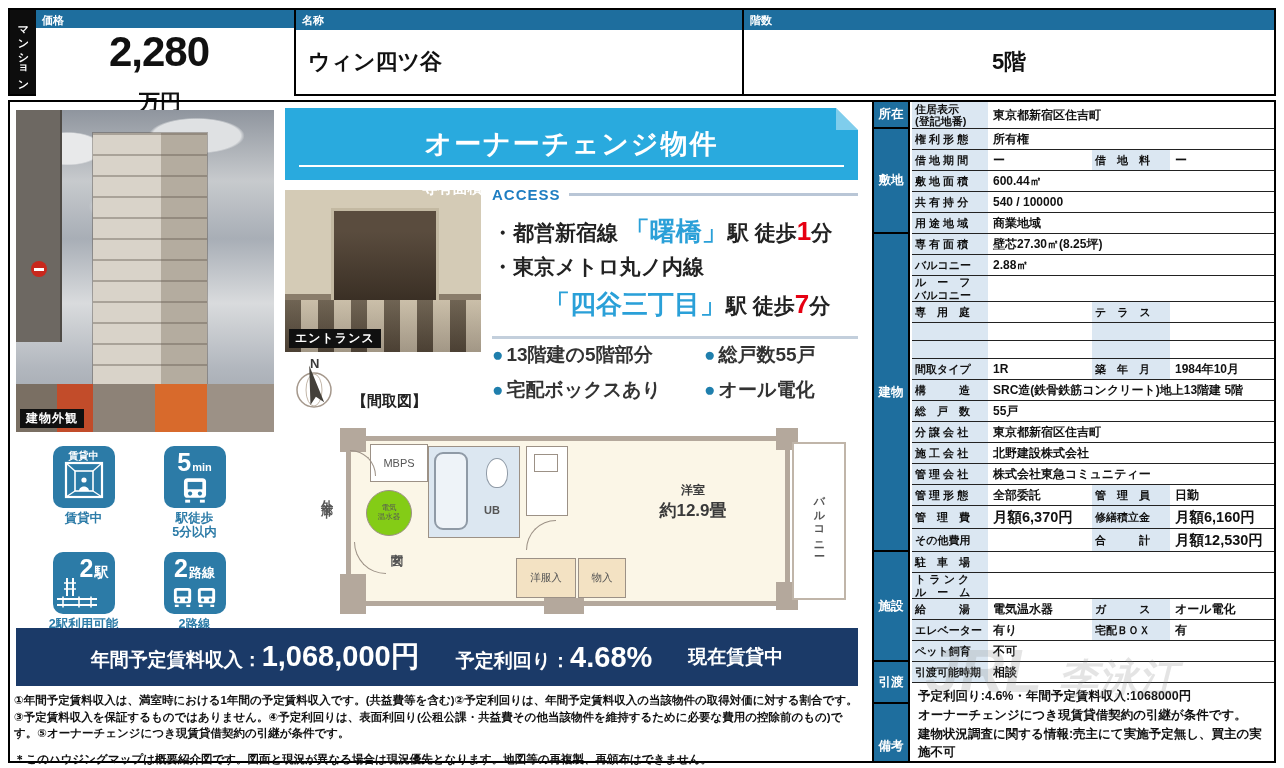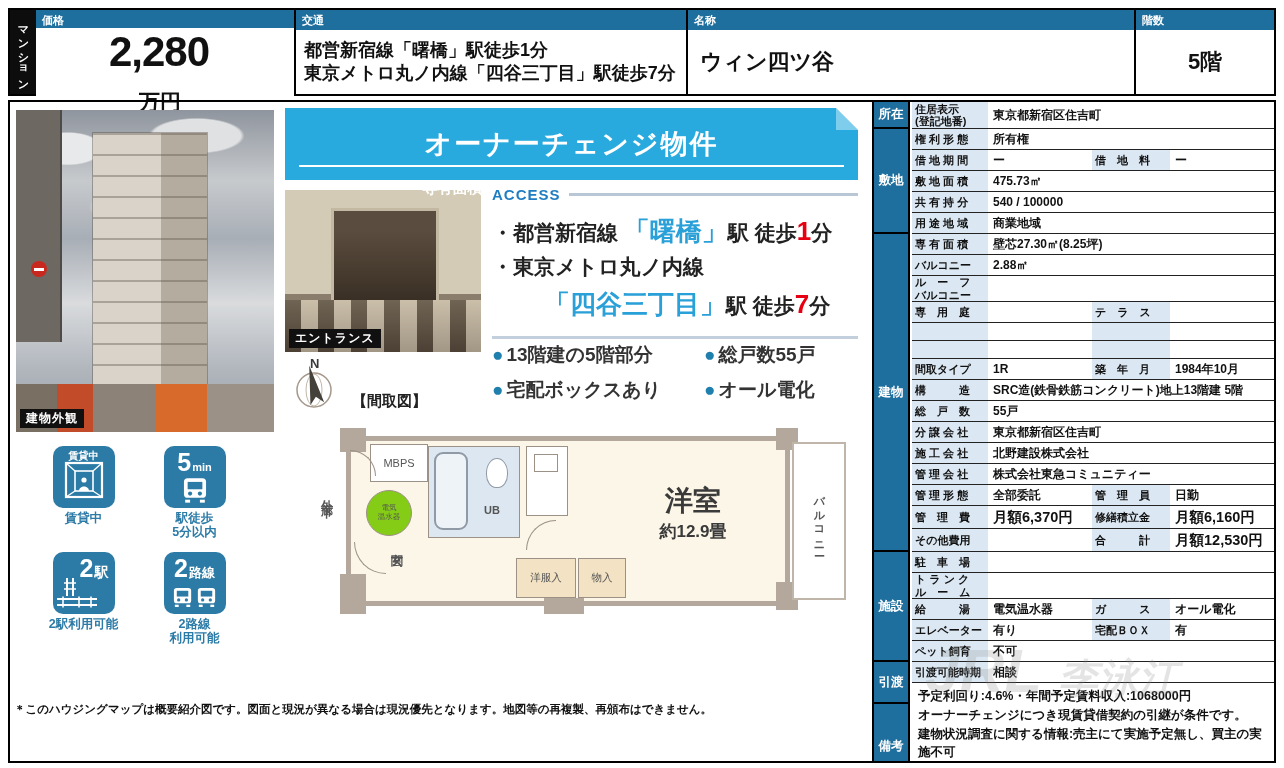--- a/index.html
+++ b/index.html
@@ -110,21 +110,21 @@
       text-align:center;white-space:pre-line;color:#555;}
   .fp-ub{left:140px;top:22px;width:92px;height:92px;background:#dce7f1;border:1.5px solid #9c9186;}
   .fp-tub{left:146px;top:28px;width:34px;height:78px;border:2px solid #8f9aa6;border-radius:9px;background:#eef3f8;}
   .fp-ub-label{left:196px;top:80px;font-size:11px;color:#555;font-weight:bold;}
   .fp-toilet{left:198px;top:34px;width:22px;height:30px;border:1.5px solid #8f9aa6;border-radius:50% 50% 45% 45%;background:#fff;}
   .fp-kitchen{left:238px;top:22px;width:42px;height:70px;border:1.5px solid #9c9186;background:#fff;}
   .fp-sink{left:246px;top:30px;width:24px;height:18px;border:1.5px solid #9c9186;background:#fff;}
   .fp-genkan{left:100px;top:120px;writing-mode:vertical-rl;text-orientation:upright;font-size:12px;
       font-weight:bold;color:#555;letter-spacing:2px;}
   .fp-room-label{left:330px;top:58px;width:150px;text-align:center;color:#3a3a3a;font-weight:bold;}
-  .fp-room-name{font-size:28px;position:static;}
+  .fp-room-name{font-size:12px;position:static;}
   .fp-room-size{font-size:17px;position:static;}
   .fp-closet{background:#f3e2c3;border:1.5px solid #9c9186;display:flex;align-items:center;
       justify-content:center;font-size:10.5px;color:#555;}
   .fp-c1{left:228px;top:134px;width:60px;height:40px;}
   .fp-c2{left:290px;top:134px;width:48px;height:40px;}
   .arc{border:1.5px solid #9c9186;border-top:none;border-right:none;border-radius:0 0 0 100%;}
   
   .income{position:absolute;left:16px;top:628px;width:842px;height:58px;background:#1b3a68;color:#fff;
       display:flex;align-items:center;justify-content:center;gap:36px;}
   .inc-group{display:flex;align-items:baseline;}
@@ -161,27 +161,20 @@
 
 <div class="page">
 
   <div class="hdr">
     <div class="hdr-cat">マンション</div>
     <div class="hdr-col first w-price">
       <div class="hdr-label">価格</div>
       <div class="hdr-body price-body">
         <span class="price-num">2,280</span>
         <span class="price-unit">万円</span>
-      </div>
-    </div>
-    <div class="hdr-col w-trans">
-      <div class="hdr-label">交通</div>
-      <div class="hdr-body trans-body">
-        <span>都営新宿線「曙橋」駅徒歩1分</span>
-        <span>東京メトロ丸ノ内線「四谷三丁目」駅徒歩7分</span>
       </div>
     </div>
     <div class="hdr-col w-name">
       <div class="hdr-label">名称</div>
       <div class="hdr-body name-body">ウィン四ツ谷</div>
     </div>
     <div class="hdr-col w-floor">
       <div class="hdr-label">階数</div>
       <div class="hdr-body floor-body">5階</div>
     </div>
@@ -345,22 +338,34 @@
       <div class="fp-room-name">洋室</div>
       <div class="fp-room-size">約12.9畳</div>
     </div>
     <div class="fp-closet fp-c1">洋服入</div>
     <div class="fp-closet fp-c2">物入</div>
     <div class="arc" style="left:66px;top:118px;width:32px;height:32px;"></div>
     <div class="arc" style="left:238px;top:96px;width:30px;height:30px;transform:rotate(90deg);"></div>
     <div class="arc" style="left:62px;top:26px;width:26px;height:26px;transform:rotate(180deg);"></div>
   </div>
 
+  <div class="income">
+    <div class="inc-group">
+      <span class="inc-label">年間予定賃料収入：</span>
+      <span class="inc-val">1,068,000円</span>
+    </div>
+    <div class="inc-group">
+      <span class="inc-label">予定利回り：</span>
+      <span class="inc-val">4.68%</span>
+    </div>
+    <span class="inc-status">現在賃貸中</span>
+  </div>
 
   <div class="fineprint">
+    <div class="p1">①年間予定賃料収入は、満室時における1年間の予定賃料収入です。(共益費等を含む)②予定利回りは、年間予定賃料収入の当該物件の取得対価に対する割合です。③予定賃料収入を保証するものではありません。④予定利回りは、表面利回り(公租公課・共益費その他当該物件を維持するために必要な費用の控除前のもの)です。⑤オーナーチェンジにつき現賃貸借契約の引継が条件です。</div>
     <div class="p2">＊このハウジングマップは概要紹介図です。図面と現況が異なる場合は現況優先となります。地図等の再複製、再頒布はできません。</div>
   </div>
 
   <div class="prop-table">
     <div class="table-group-col">
         <div class="tgroup" style="height: 27px;">所在</div>
         <div class="tgroup" style="height: 105px;">敷地</div>
         <div class="tgroup" style="height: 318px;">建物</div>
         <div class="tgroup" style="height: 110px;">施設</div>
         <div class="tgroup" style="height: 42px;">引渡</div>
@@ -377,21 +382,21 @@
           <div class="tval">所有権</div>
         </div>
         <div class="trow" style="height: 20px;">
           <div class="tlab" style="flex: 0 0 76px; width: 76px;">借 地 期 間</div>
           <div class="tval w1">ー</div>
           <div class="tlab" style="flex: 0 0 78px; width: 78px;">借　地　料</div>
           <div class="tval">ー</div>
         </div>
         <div class="trow" style="height: 20px;">
           <div class="tlab" style="flex: 0 0 76px; width: 76px;">敷 地 面 積</div>
-          <div class="tval">475.73㎡</div>
+          <div class="tval">600.44㎡</div>
         </div>
         <div class="trow" style="height: 20px;">
           <div class="tlab" style="flex: 0 0 76px; width: 76px;">共 有 持 分</div>
           <div class="tval">540 / 100000</div>
         </div>
         <div class="trow" style="height: 20px;">
           <div class="tlab" style="flex: 0 0 76px; width: 76px;">用 途 地 域</div>
           <div class="tval">商業地域</div>
         </div>
         <div class="trow" style="height: 20px;">

